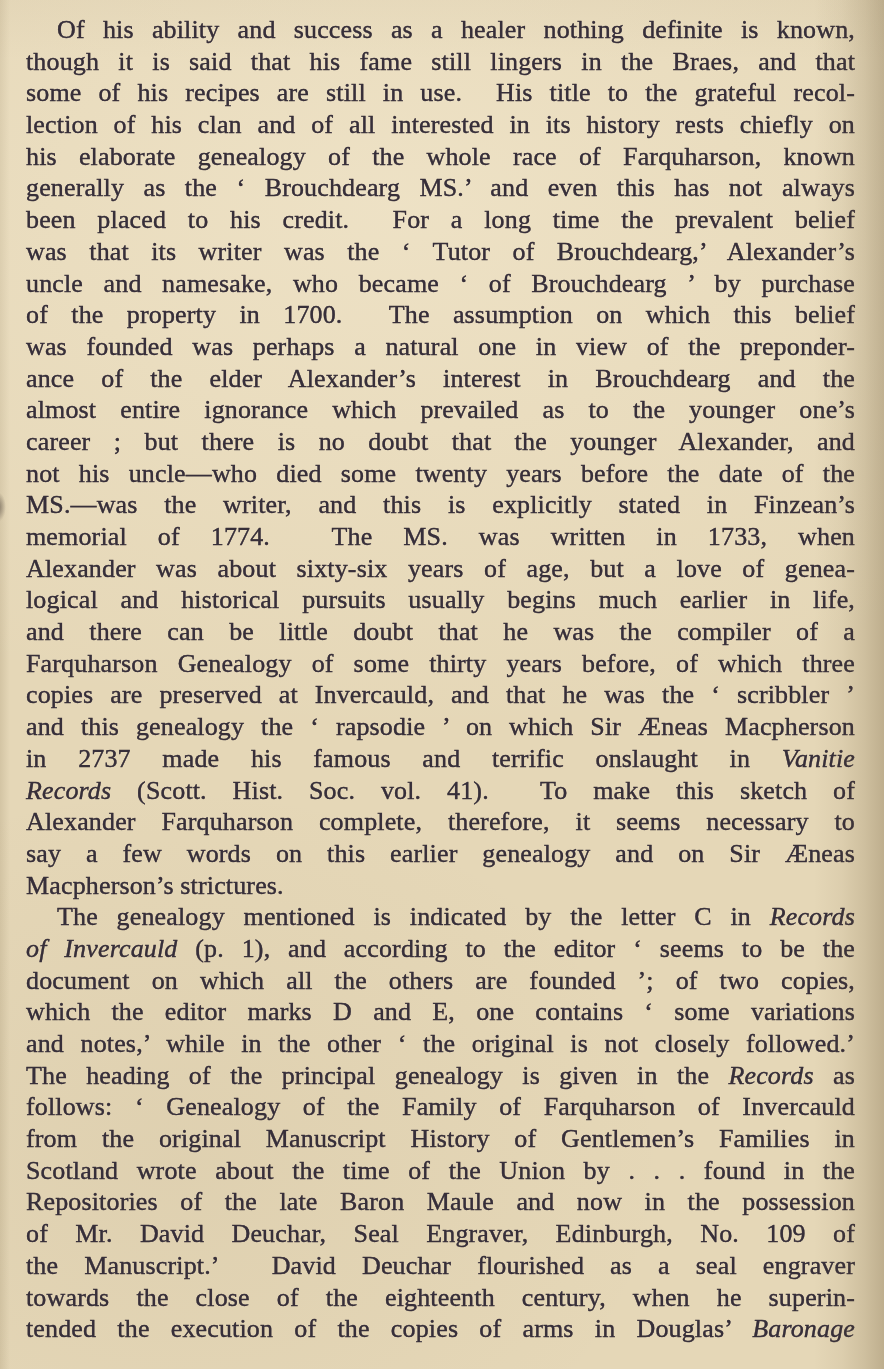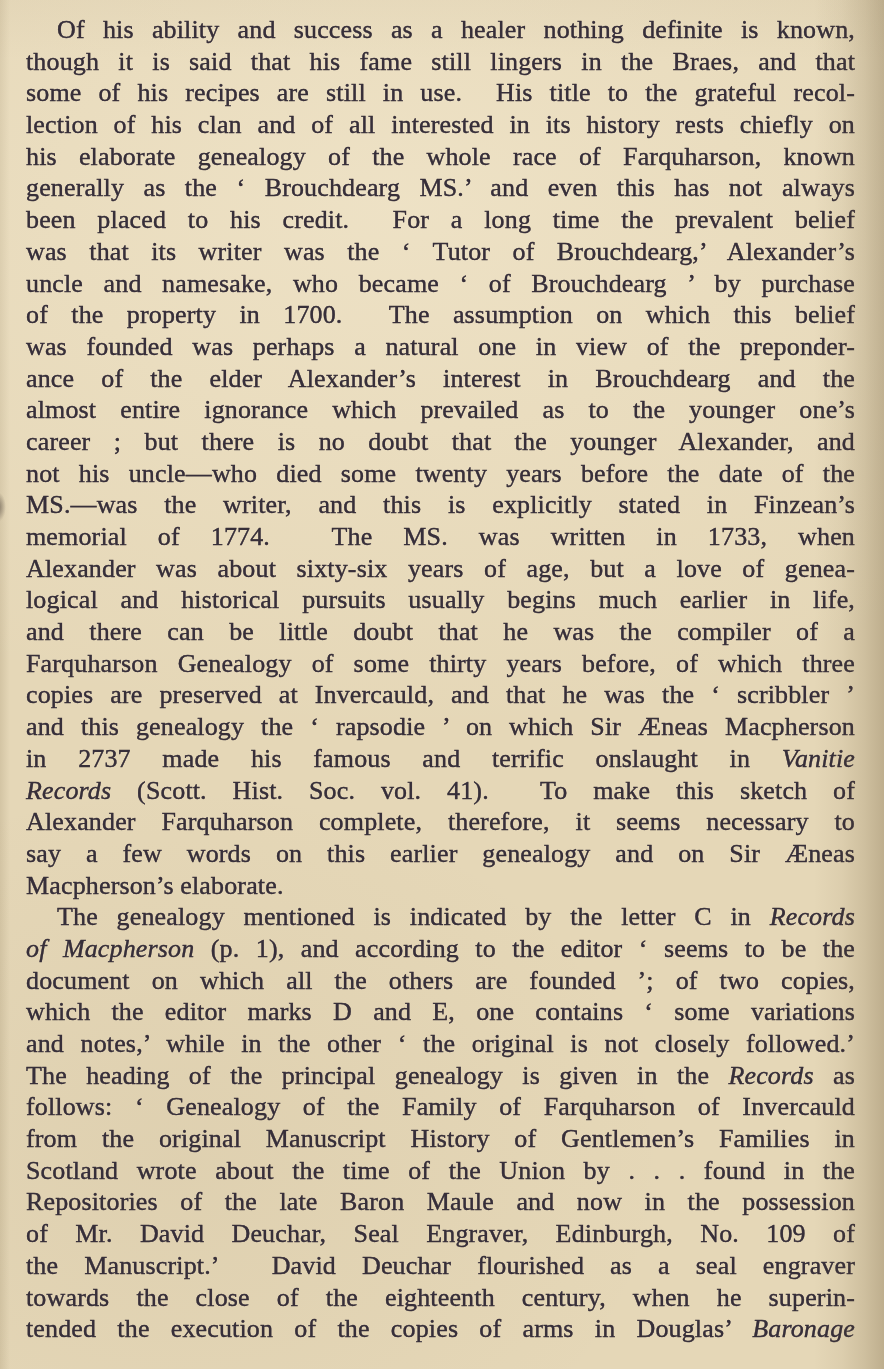--- a/index.html
+++ b/index.html
@@ -85,25 +85,25 @@
         <div class="line"><span>Alexander was about sixty-six years of age, but a love of genea-</span></div>
         <div class="line"><span>logical and historical pursuits usually begins much earlier in life,</span></div>
         <div class="line"><span>and there can be little doubt that he was the compiler of a</span></div>
         <div class="line"><span>Farquharson Genealogy of some thirty years before, of which three</span></div>
         <div class="line"><span>copies are preserved at Invercauld, and that he was the ‘ scribbler ’</span></div>
         <div class="line"><span>and this genealogy the ‘ rapsodie ’ on which Sir Æneas Macpherson</span></div>
         <div class="line"><span>in 2737 made his famous and terrific onslaught in </span><em>Vanitie</em></div>
         <div class="line"><em>Records</em><span> (Scott. Hist. Soc. vol. 41).&nbsp; To make this sketch of</span></div>
         <div class="line"><span>Alexander Farquharson complete, therefore, it seems necessary to</span></div>
         <div class="line"><span>say a few words on this earlier genealogy and on Sir Æneas</span></div>
-        <div class="line no-just"><span>Macpherson’s elaborate.</span></div>
+        <div class="line no-just"><span>Macpherson’s strictures.</span></div>
       </div>
       <div class="paragraph">
         <div class="line indent"><span>The genealogy mentioned is indicated by the letter C in </span><em>Records</em></div>
-        <div class="line"><em>of Macpherson</em><span> (p. 1), and according to the editor ‘ seems to be the</span></div>
+        <div class="line"><em>of Invercauld</em><span> (p. 1), and according to the editor ‘ seems to be the</span></div>
         <div class="line"><span>document on which all the others are founded ’; of two copies,</span></div>
         <div class="line"><span>which the editor marks D and E, one contains ‘ some variations</span></div>
         <div class="line"><span>and notes,’ while in the other ‘ the original is not closely followed.’</span></div>
         <div class="line"><span>The heading of the principal genealogy is given in the </span><em>Records</em><span> as</span></div>
         <div class="line"><span>follows: ‘ Genealogy of the Family of Farquharson of Invercauld</span></div>
         <div class="line"><span>from the original Manuscript History of Gentlemen’s Families in</span></div>
         <div class="line"><span>Scotland wrote about the time of the Union by . . . found in the</span></div>
         <div class="line"><span>Repositories of the late Baron Maule and now in the possession</span></div>
         <div class="line"><span>of Mr. David Deuchar, Seal Engraver, Edinburgh, No. 109 of</span></div>
         <div class="line"><span>the Manuscript.’&nbsp; David Deuchar flourished as a seal engraver</span></div>

